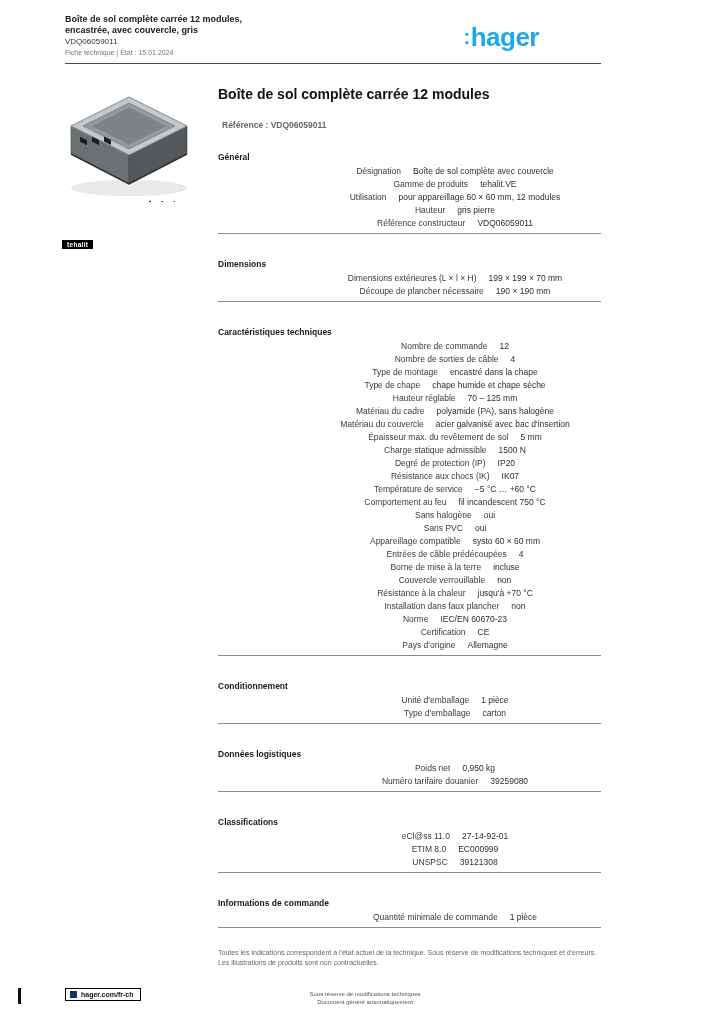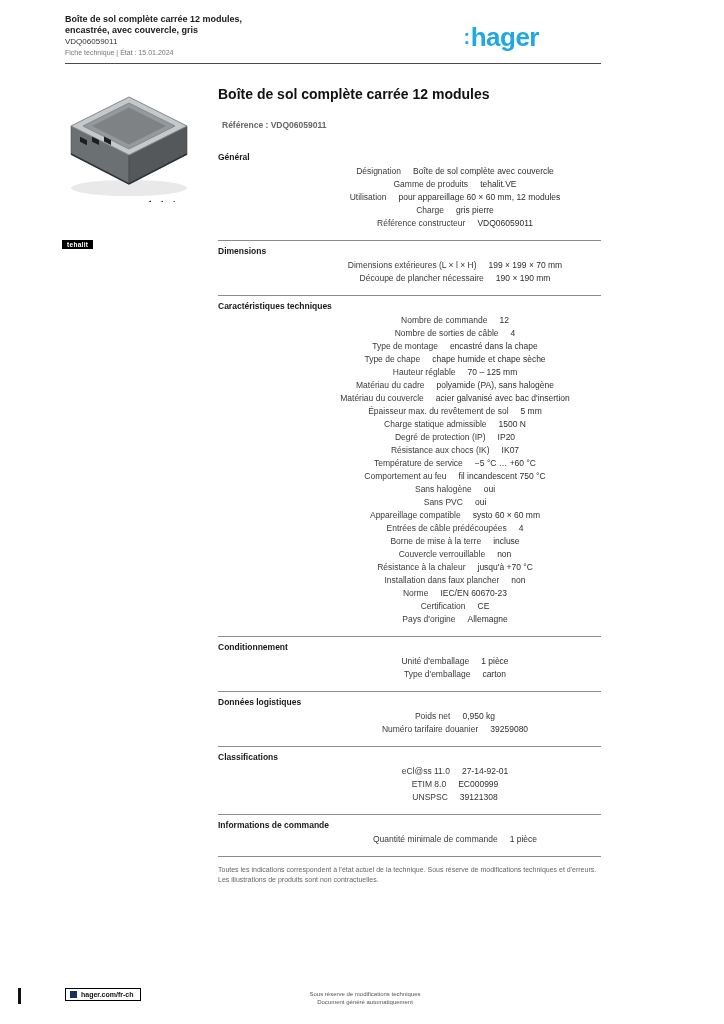--- a/index.html
+++ b/index.html
@@ -19,21 +19,21 @@
   .product-col{position:absolute;left:62px;top:88px;width:134px;}
   .product-img{display:block;}
   .brand-badge{position:absolute;left:0px;top:152px;background:#000;color:#fff;
     font-size:6.5px;font-weight:bold;line-height:9px;padding:0 5px;letter-spacing:0.3px;}
 
   
   .main-col{position:absolute;left:218px;top:86px;width:474px;}
   .main-title{font-size:14px;font-weight:bold;color:#111;margin:0 0 18px 0;line-height:16px;}
   .main-subtitle{font-size:8.5px;font-weight:bold;color:#666;margin:0 0 16px 4px;line-height:11px;}
 
-  .spec-section{border-bottom:1px solid #8c8c8c;padding-bottom:10px;margin-bottom:0;}
+  .spec-section{border-bottom:1px solid #8c8c8c;padding-bottom:3px;margin-bottom:20px;}
   .spec-section:last-child{border-bottom:1px solid #8c8c8c;}
   .section-title{font-size:8.5px;font-weight:bold;color:#1a1a1a;line-height:12px;padding-top:4px;margin-bottom:2px;}
   .spec-row{display:flex;justify-content:center;align-items:baseline;font-size:8.5px;line-height:13px;color:#3a3a3a;}
   .spec-label{white-space:nowrap;overflow:hidden;}
   .spec-value{white-space:nowrap;text-align:right;color:#2e2e2e;margin-left:12px;}
 
   .note{margin-top:8px;font-size:7px;line-height:10px;color:#666;}
 
   
   .crop-mark{position:absolute;left:18px;top:988px;width:3px;height:16px;background:#111;}
@@ -98,21 +98,21 @@
           </div>
           <div class="spec-row">
             <span class="spec-label">Gamme de produits</span>
             <span class="spec-value">tehalit.VE</span>
           </div>
           <div class="spec-row">
             <span class="spec-label">Utilisation</span>
             <span class="spec-value">pour appareillage 60 × 60 mm, 12 modules</span>
           </div>
           <div class="spec-row">
-            <span class="spec-label">Charge</span>
+            <span class="spec-label">Hauteur</span>
             <span class="spec-value">gris pierre</span>
           </div>
           <div class="spec-row">
             <span class="spec-label">Référence constructeur</span>
             <span class="spec-value">VDQ06059011</span>
           </div>
         </div>
         <div class="spec-section">
           <div class="section-title">Dimensions</div>
           <div class="spec-row">

